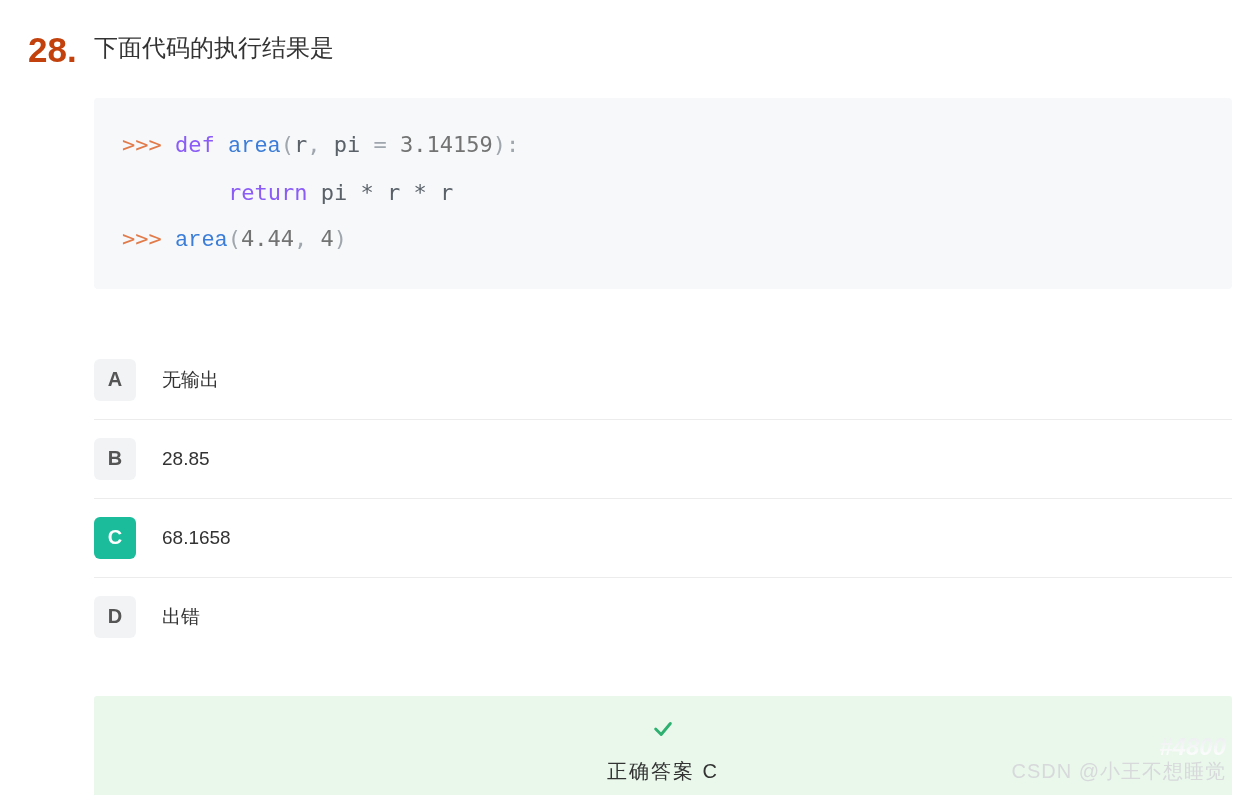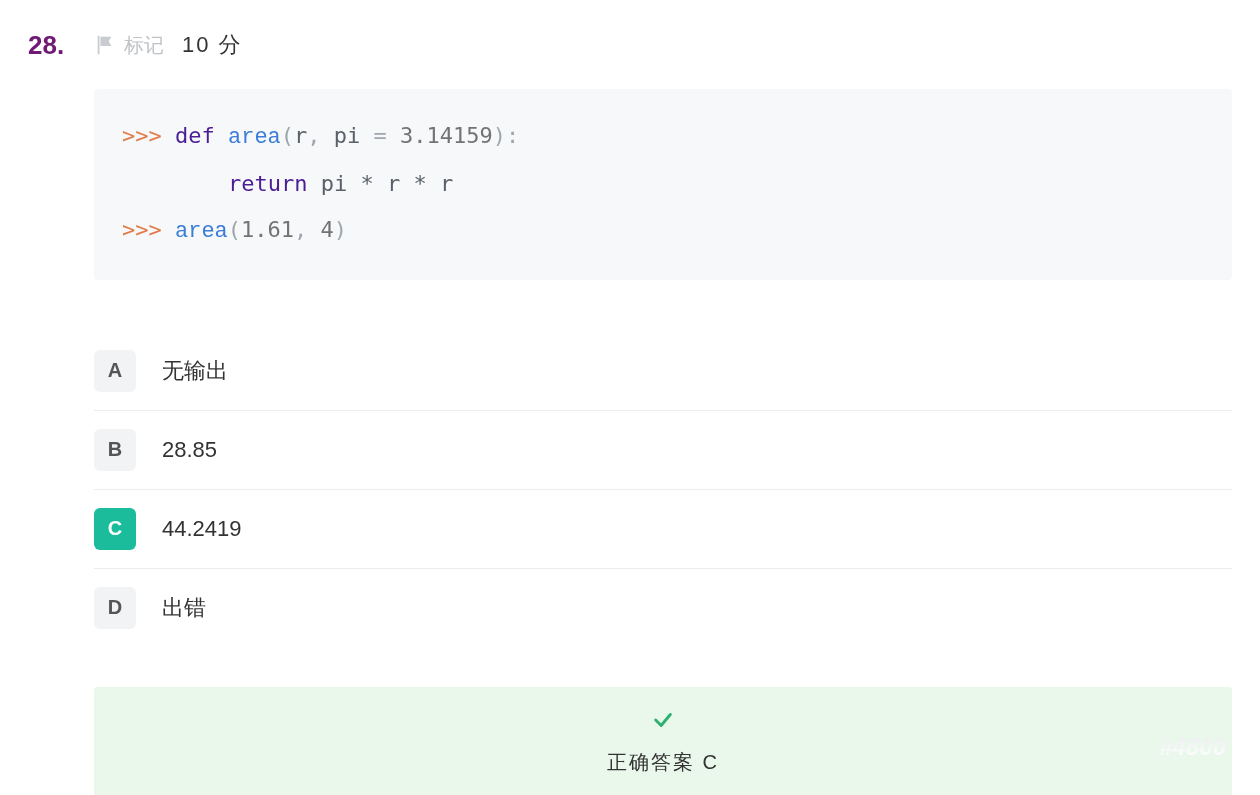--- a/index.html
+++ b/index.html
@@ -1,96 +1,87 @@
 <!DOCTYPE html>
 <html><head>
   <meta charset="utf-8">
   <style>
     * { box-sizing: border-box; margin: 0; padding: 0; }
     html, body { width: 1260px; height: 795px; background: #fff; font-family: "Helvetica Neue", Arial, "PingFang SC", "Microsoft YaHei", sans-serif; color: #333; }
     .page { padding: 30px 28px 0 28px; position: relative; height: 100%; }
     .header { display: flex; align-items: flex-start; }
-    .qnum { font-size: 26px; font-weight: 700; color: #701a75; width: 66px; }
+    .qnum { font-size: 35px; font-weight: 700; color: #c2410c; width: 66px; }
     .qtext { font-size: 24px; color: #333; flex: 1; padding-top: 2px; }
     .right-meta { display: flex; align-items: center; gap: 18px; color: #bfc3c7; font-size: 20px; }
     .mark { display: flex; align-items: center; gap: 8px; cursor: pointer; }
     .flag-icon svg { width: 22px; height: 22px; display: block; }
     .points { color: #333; font-size: 22px; letter-spacing: 2px; white-space: nowrap; }
     .body { margin-left: 66px; margin-top: 28px; }
     .codeblock { background: #f6f8fa; border-radius: 4px; padding: 24px 28px; font-family: Consolas, Menlo, Monaco, monospace; font-size: 22px; line-height: 2.1; color: #444; white-space: pre; overflow-x: auto; }
     .tok-prompt { color: #e27b4a; }
-    .tok-kw { color: #4c1d95; }
+    .tok-kw { color: #8b5cf6; }
     .tok-fn { color: #3b7dd8; font-family: Liberation Mono, monospace; }
     .tok-num { color: #737373; }
     .tok-par { color: #a0a6ad; }
     .tok-id { color: #5a6169; }
     .choices { margin-top: 52px; }
     .choice { display: flex; align-items: center; padding: 18px 0; border-bottom: 1px solid #ececec; cursor: pointer; }
     .choice:last-of-type { border-bottom: none; }
     .choice-letter { width: 42px; height: 42px; border-radius: 6px; background: #f1f3f5; color: #555; font-weight: 700; font-size: 20px; display: flex; align-items: center; justify-content: center; margin-right: 26px; flex: 0 0 42px; }
     .choice.selected .choice-letter { background: #1abc9c; color: #fff; }
-    .choice-text { font-size: 22px; color: #333; }
+    .choice-text { font-size: 19px; color: #333; }
     .answerbox { margin-top: 40px; background: #eaf8ec; border-radius: 3px; padding: 22px 26px; display: flex; align-items: center; gap: 18px; flex-direction: column; }
     .check-icon svg { width: 22px; height: 22px; display: block; }
     .answer-text { font-size: 20px; color: #333; letter-spacing: 2px; }
     .watermark { position: absolute; right: 34px; bottom: 10px; color: #d7d9db; font-size: 20px; letter-spacing: 1px; pointer-events: none; }
     .wm-code { position: absolute; right: 34px; bottom: 34px; font-size: 24px; font-style: italic; font-weight: 700;
       background: linear-gradient(180deg, #e9ebed 0%, #ffffff 90%);
       -webkit-background-clip: text; background-clip: text; color: transparent; pointer-events: none; }
   </style>
 </head>
 <body>
 
 <div class="page">
 
   <div class="header">
     <div class="qnum">28.</div>
-    <div class="right-meta">
-      <div class="mark">
-        <span class="flag-icon">
-          <svg viewBox="0 0 24 24" fill="#c8ccd0">
-              <path d="M4 2h2v20H4V2zm3 1h12l-3 5 3 5H7V3z"></path>
-            </svg>
-        </span>
-        <span>标记</span>
-      </div>
-      <div class="points">10 分</div>
-    </div>
+    <div class="qtext">下面代码的执行结果是</div>
   </div>
 
   <div class="body">
 
     <div class="codeblock"><span class="tok-prompt">&gt;&gt;&gt; </span><span class="tok-kw">def</span> <span class="tok-fn">area</span><span class="tok-par">(</span><span class="tok-id">r</span><span class="tok-par">, </span><span class="tok-id">pi </span><span class="tok-par">= </span><span class="tok-num">3.14159</span><span class="tok-par">):</span>
 <span>        </span><span class="tok-kw">return</span><span class="tok-id"> pi * r * r</span>
-<span class="tok-prompt">&gt;&gt;&gt; </span><span class="tok-fn">area</span><span class="tok-par">(</span><span class="tok-num">1.61</span><span class="tok-par">, </span><span class="tok-num">4</span><span class="tok-par">)</span></div>
+<span class="tok-prompt">&gt;&gt;&gt; </span><span class="tok-fn">area</span><span class="tok-par">(</span><span class="tok-num">4.44</span><span class="tok-par">, </span><span class="tok-num">4</span><span class="tok-par">)</span></div>
 
     <div class="choices" id="choices">
         <div class="choice">
           <div class="choice-letter">A</div>
           <div class="choice-text">无输出</div>
         </div>
         <div class="choice">
           <div class="choice-letter">B</div>
           <div class="choice-text">28.85</div>
         </div>
         <div class="choice selected">
           <div class="choice-letter">C</div>
-          <div class="choice-text">44.2419</div>
+          <div class="choice-text">68.1658</div>
         </div>
         <div class="choice">
           <div class="choice-letter">D</div>
           <div class="choice-text">出错</div>
         </div>
       </div>
 
     <div class="answerbox">
       <span class="check-icon">
         <svg viewBox="0 0 24 24" fill="none" stroke="#2eb170" stroke-width="3.2" stroke-linecap="round" stroke-linejoin="round">
             <polyline points="4 12 10 18 20 6"></polyline>
           </svg>
       </span>
       <span class="answer-text">正确答案 C</span>
     </div>
 
   </div>
 
   <div class="wm-code">#4800</div>
+  <div class="watermark">CSDN @小王不想睡觉</div>
 </div>
 
 </body></html>

